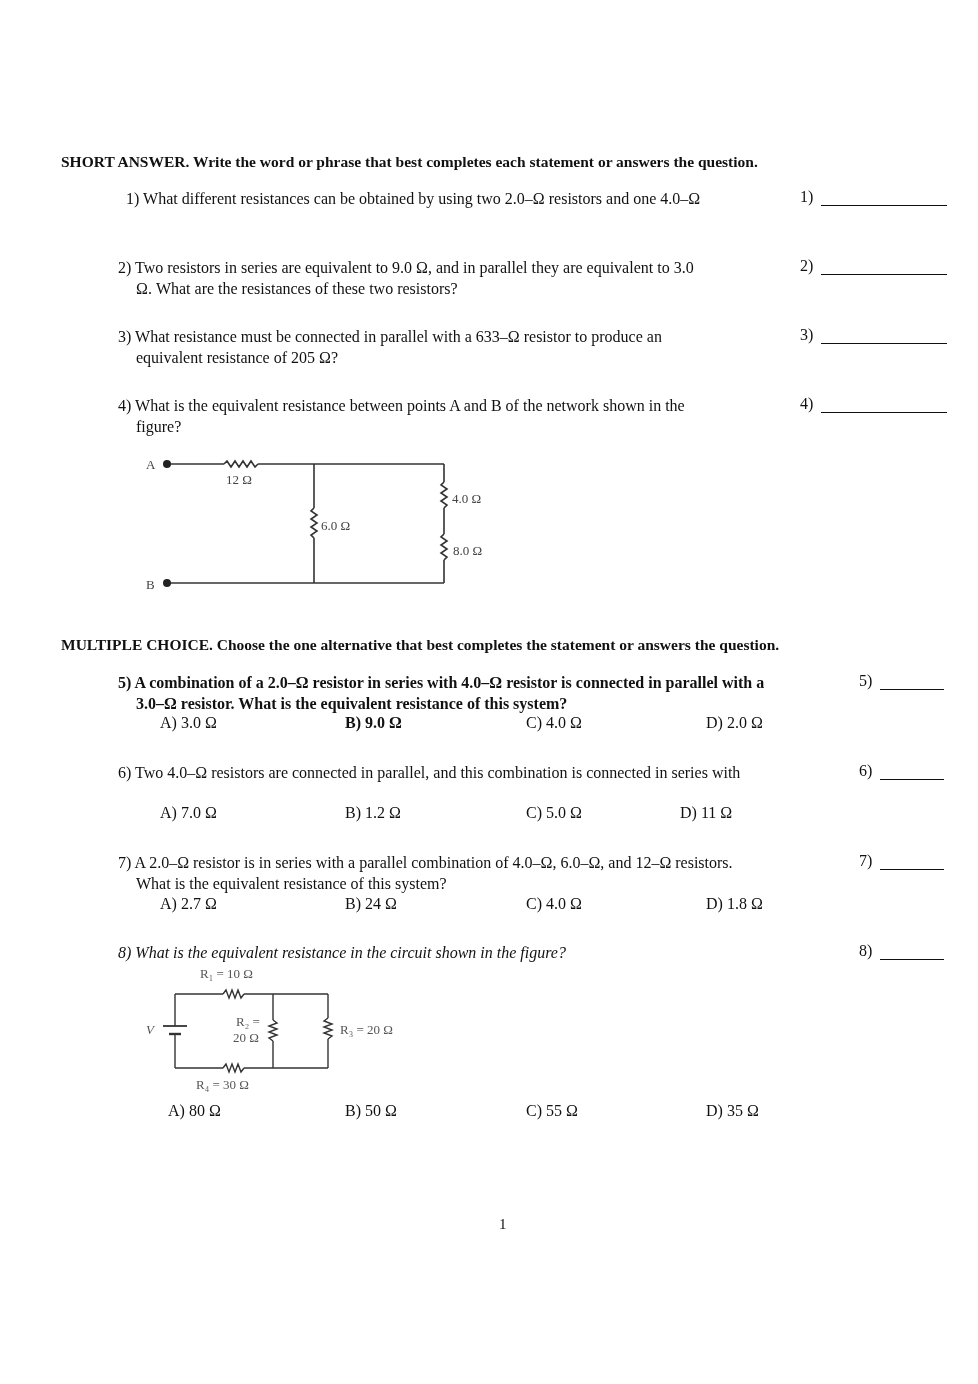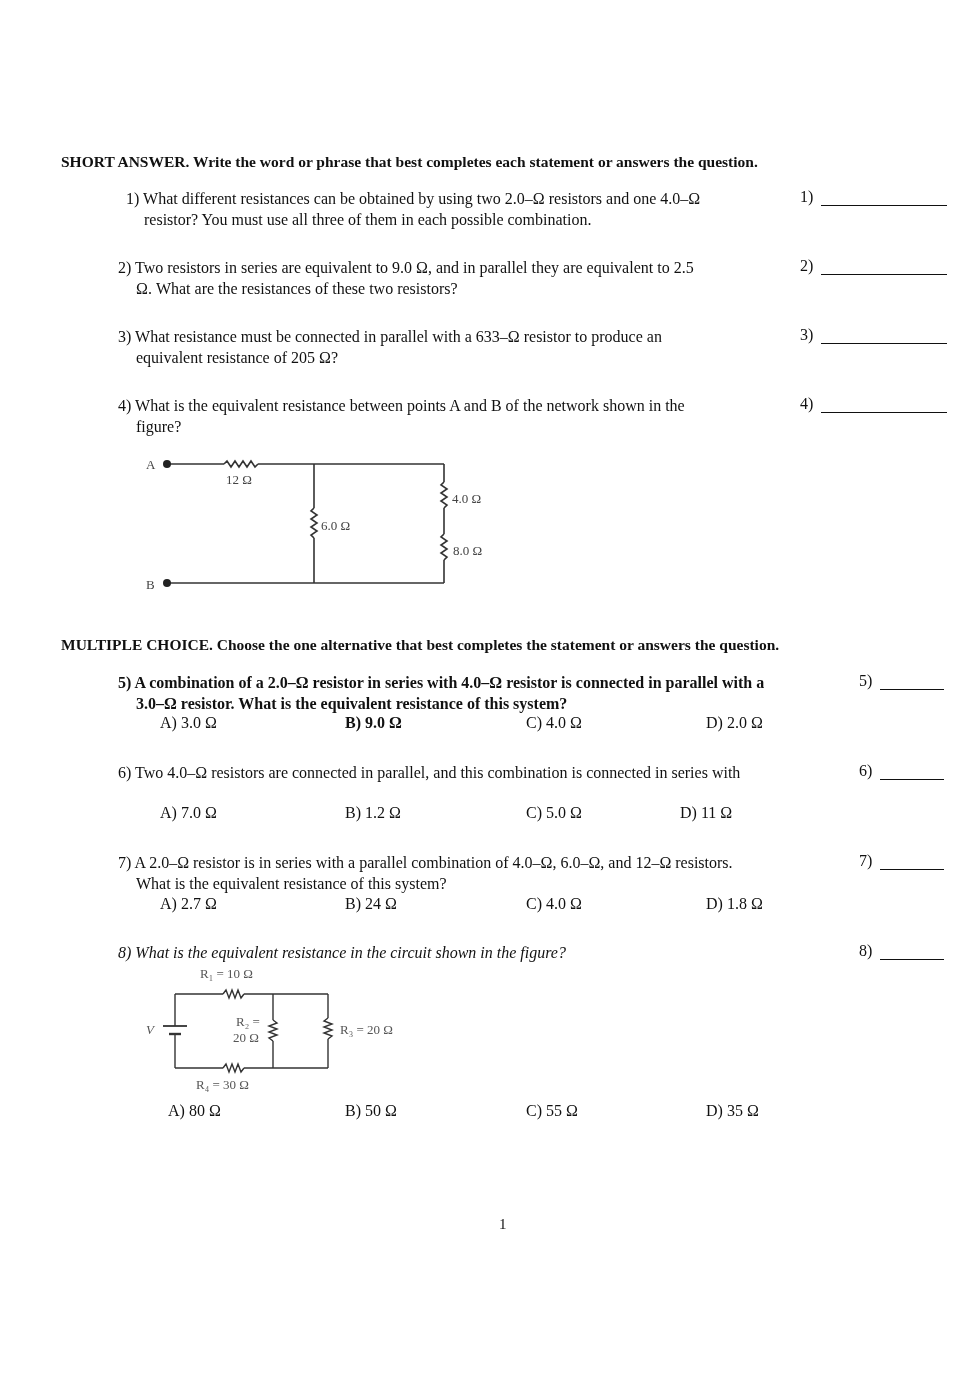--- a/index.html
+++ b/index.html
@@ -17,30 +17,29 @@
 </style>
 </head>
 <body>
 
 <div class="sec-head" style="top:153px;">SHORT ANSWER.  Write the word or phrase that best completes each statement or answers the question.</div>
 <div class="sec-head" style="top:636px;">MULTIPLE CHOICE.  Choose the one alternative that best completes the statement or answers the question.</div>
 
 <div class="q" style="top:188px;margin-left:8px;">
   <span>1)</span>
   <span>What different resistances can be obtained by using two 2.0–Ω resistors and one 4.0–Ω</span>
-  <span class="cont">resistor? You must use all three of them in each possible combination.</span>
 </div>
 <div class="ans" style="left:800px;top:188px;">
   <span class="lab">1)</span>
   <span class="line" style="width:126px;"></span>
 </div>
 
 <div class="q" style="top:257px;">
   <span>2)</span>
-  <span>Two resistors in series are equivalent to 9.0 Ω, and in parallel they are equivalent to 2.5</span>
+  <span>Two resistors in series are equivalent to 9.0 Ω, and in parallel they are equivalent to 3.0</span>
   <span class="cont">Ω. What are the resistances of these two resistors?</span>
 </div>
 <div class="ans" style="left:800px;top:257px;">
   <span class="lab">2)</span>
   <span class="line" style="width:126px;"></span>
 </div>
 
 <div class="q" style="top:326px;">
   <span>3)</span>
   <span>What resistance must be connected in parallel with a 633–Ω resistor to produce an</span>

